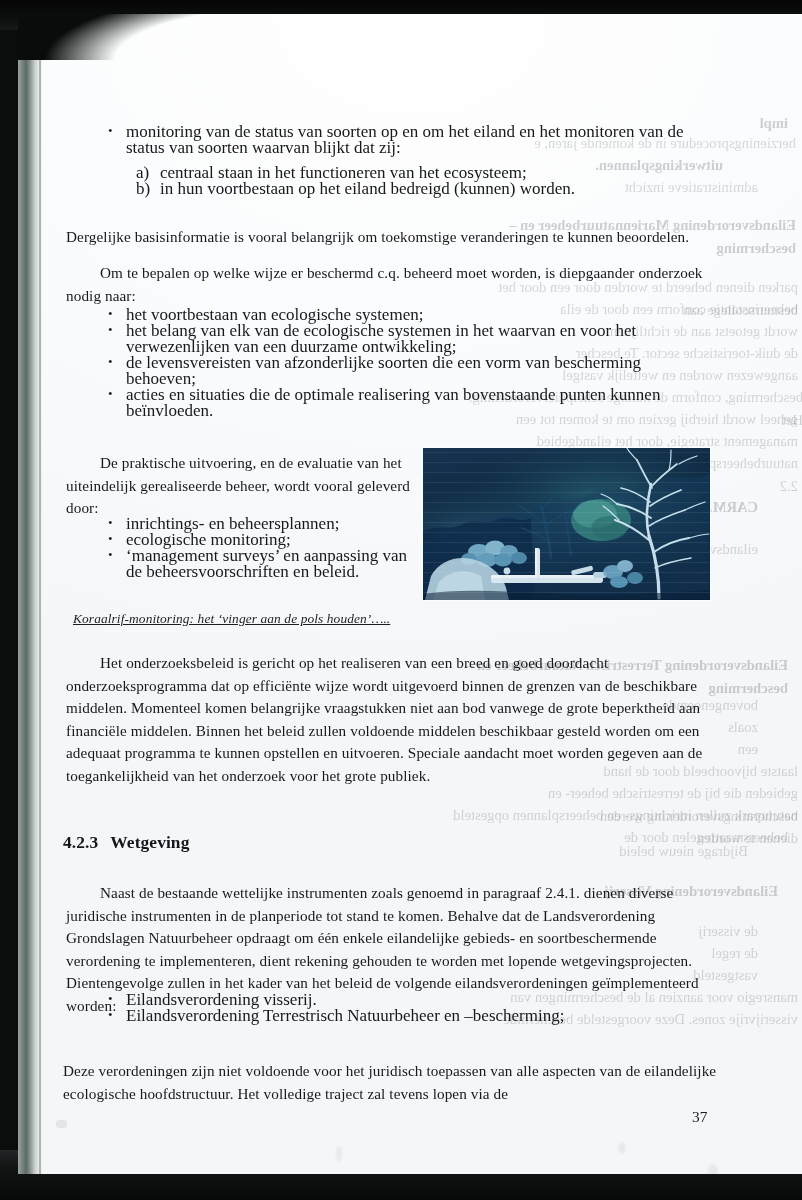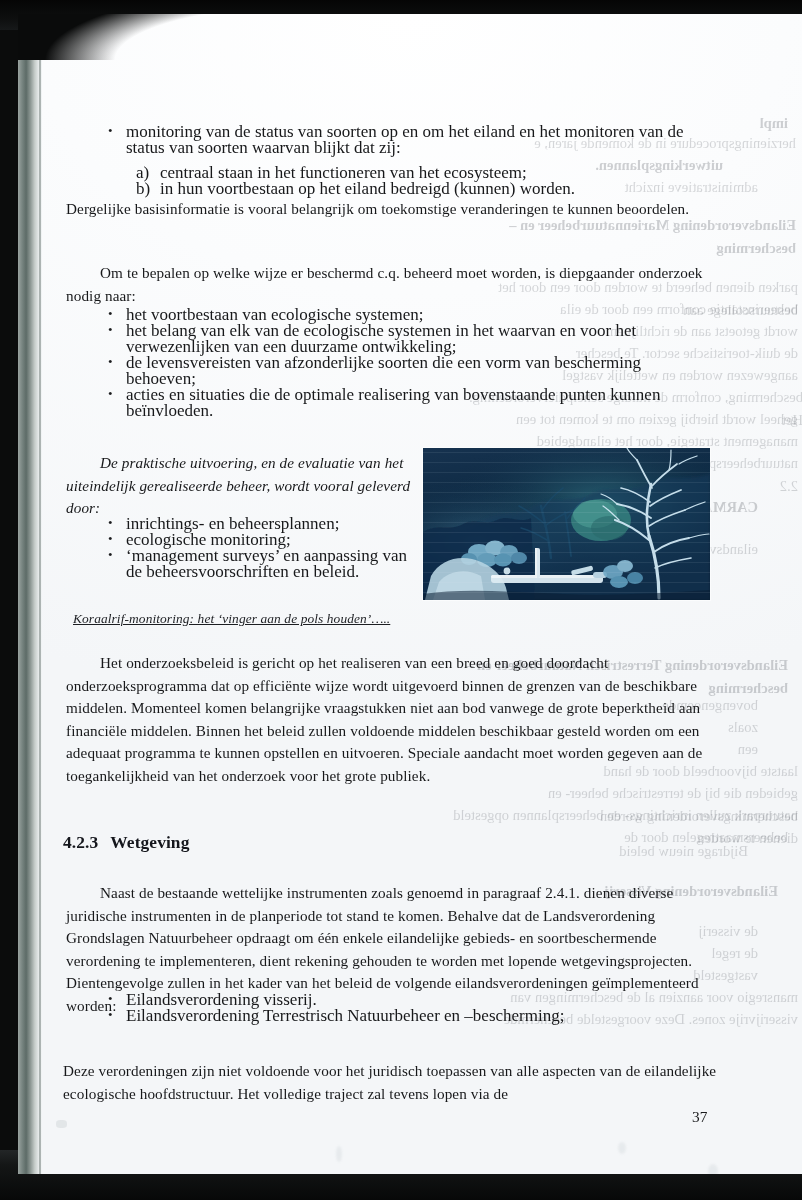--- a/index.html
+++ b/index.html
@@ -392,40 +392,40 @@
         <li>
           <span class="alpha-mark">a)</span>
           <span>centraal staan in het functioneren van het ecosysteem;</span>
         </li>
         <li>
           <span class="alpha-mark">b)</span>
           <span>in hun voortbestaan op het eiland bedreigd (kunnen) worden.</span>
         </li>
       </ol>
 
-      <div class="para" style="left:48px; top:184px; width:640px;">Dergelijke basisinformatie is vooral belangrijk om toekomstige veranderingen te kunnen beoordelen.</div>
+      <div class="para" style="left:48px; top:212px; width:640px;">Dergelijke basisinformatie is vooral belangrijk om toekomstige veranderingen te kunnen beoordelen.</div>
 
       <div class="para indent" style="left:48px; top:248px; width:648px;">Om te bepalen op welke wijze er beschermd c.q. beheerd moet worden, is diepgaander onderzoek nodig naar:</div>
 
       <ul class="bullets" style="left:88px; top:293px; width:600px;">
         <li>
           <span>het voortbestaan van ecologische systemen;</span>
         </li>
         <li>
           <span>het belang van elk van de ecologische systemen in het waarvan en voor het verwezenlijken van een duurzame ontwikkeling;</span>
         </li>
         <li>
           <span>de levensvereisten van afzonderlijke soorten die een vorm van bescherming behoeven;</span>
         </li>
         <li>
           <span>acties en situaties die de optimale realisering van bovenstaande punten kunnen beïnvloeden.</span>
         </li>
       </ul>
 
-      <div class="para indent" style="left:48px; top:438px; width:352px;font-style:italic;">De praktische uitvoering, en de evaluatie van het uiteindelijk gerealiseerde beheer, wordt vooral geleverd door:</div>
+      <div class="para indent" style="left:48px; top:438px; width:352px;">De praktische uitvoering, en de evaluatie van het uiteindelijk gerealiseerde beheer, wordt vooral geleverd door:</div>
 
       <ul class="bullets" style="left:88px; top:502px; width:312px;">
         <li>
           <span>inrichtings- en beheersplannen;</span>
         </li>
         <li>
           <span>ecologische monitoring;</span>
         </li>
         <li>
           <span>‘management surveys’ en aanpassing van de beheersvoorschriften en beleid.</span>

